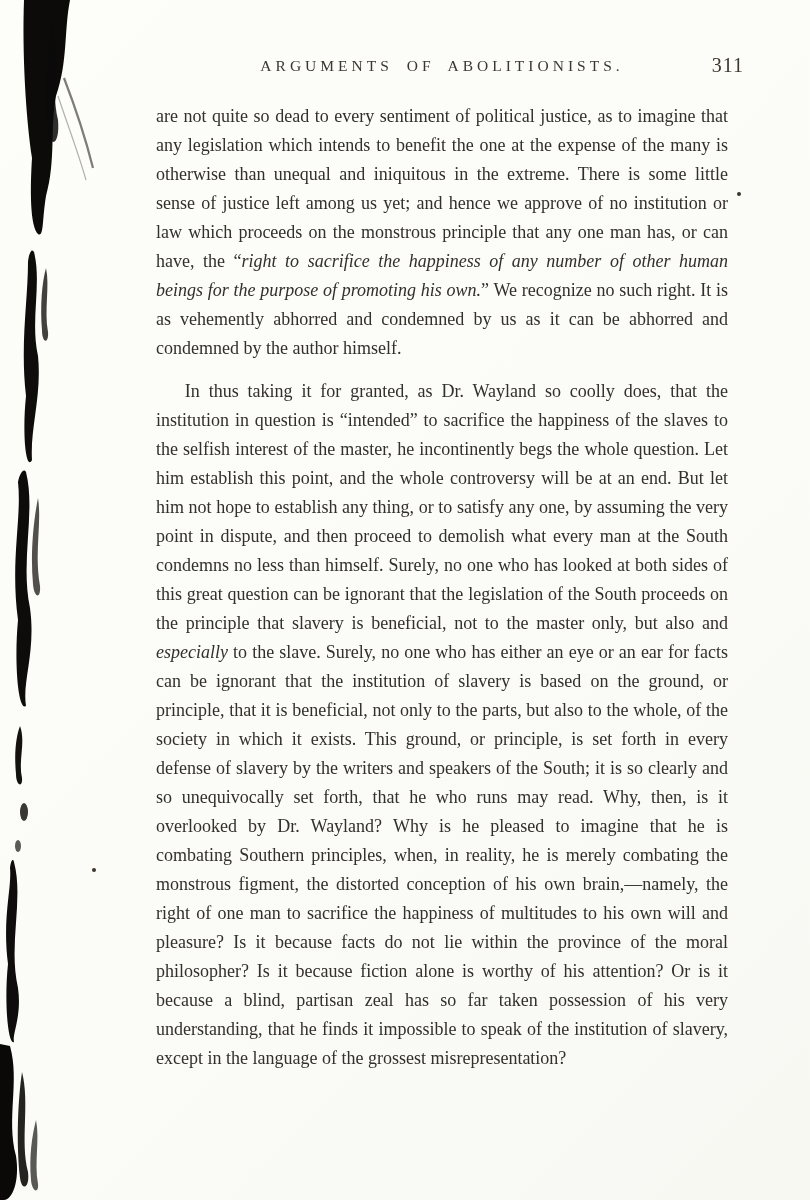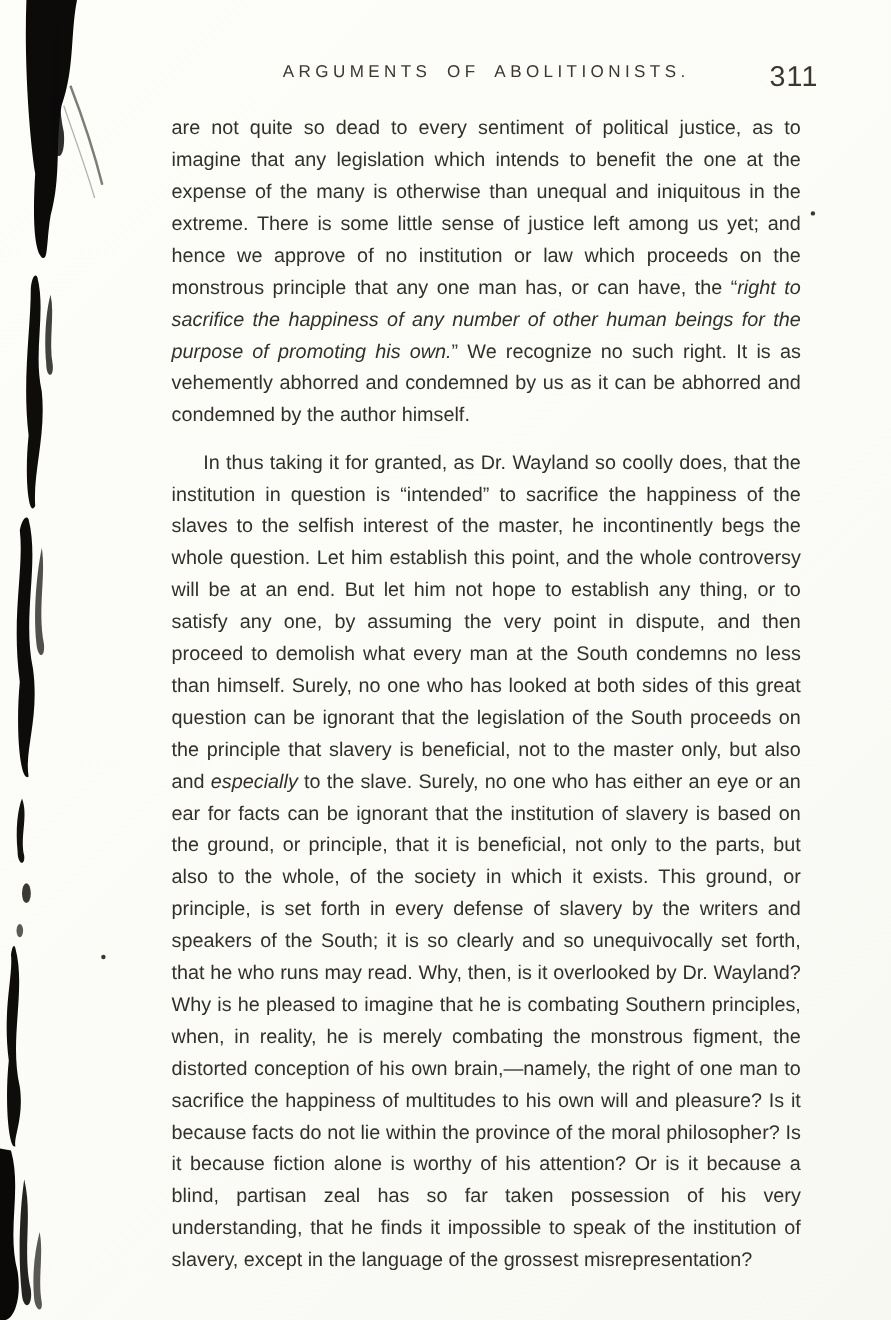--- a/index.html
+++ b/index.html
@@ -7,21 +7,21 @@
     padding: 0;
     background: #e8e8e4;
   }
   .sheet {
     position: relative;
     width: 810px;
     height: 1200px;
     margin: 0 auto;
     background: linear-gradient(135deg, #fdfdfa 0%, #fbfbf7 55%, #f8f8f3 100%);
     overflow: hidden;
-    font-family: Liberation Sans, sans-serif;
+    font-family: Liberation Serif, serif;
     color: #33302a;
   }
   .artifacts {
     position: absolute;
     left: 0;
     top: 0;
     width: 130px;
     height: 1200px;
     pointer-events: none;
   }
@@ -48,21 +48,21 @@
     letter-spacing: 4px;
     word-spacing: 6px;
     color: #3b372e;
     padding-top: 3px;
     white-space: nowrap;
   }
   .page-number {
     position: absolute;
     right: -2px;
     top: 0;
-    font-size: 26px;
+    font-size: 20px;
     letter-spacing: 1px;
     color: #3b372e;
     margin-left: 33px;
   }
   .page-text p.para {
     margin: 14px;
     font-size: 18px;
     line-height: 29px;
     text-align: justify;
     text-justify: inter-word;

